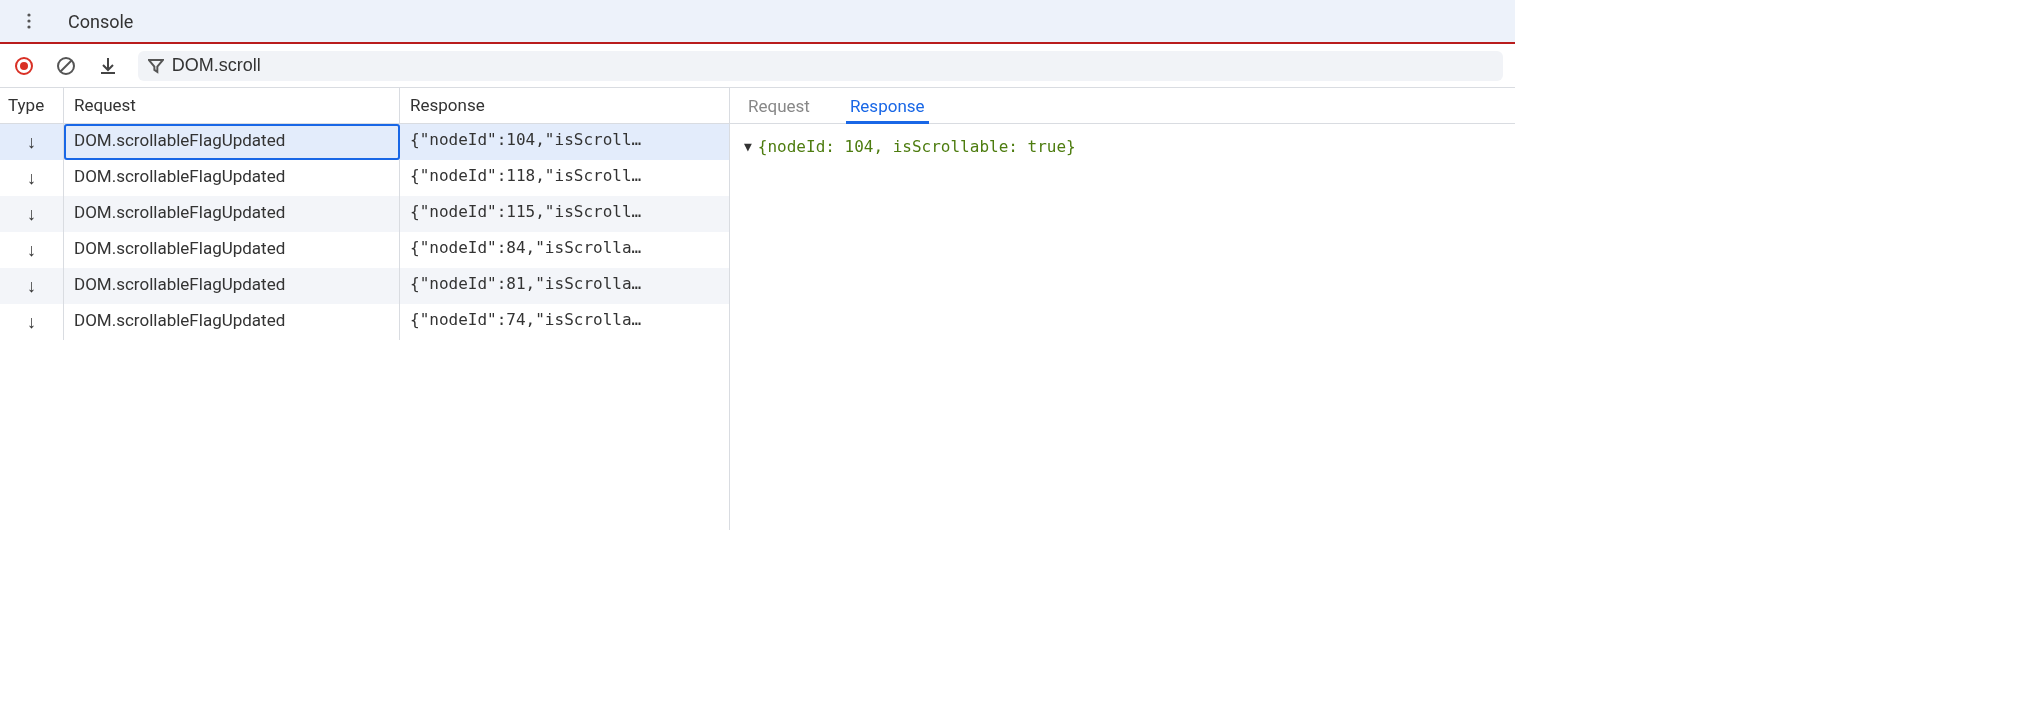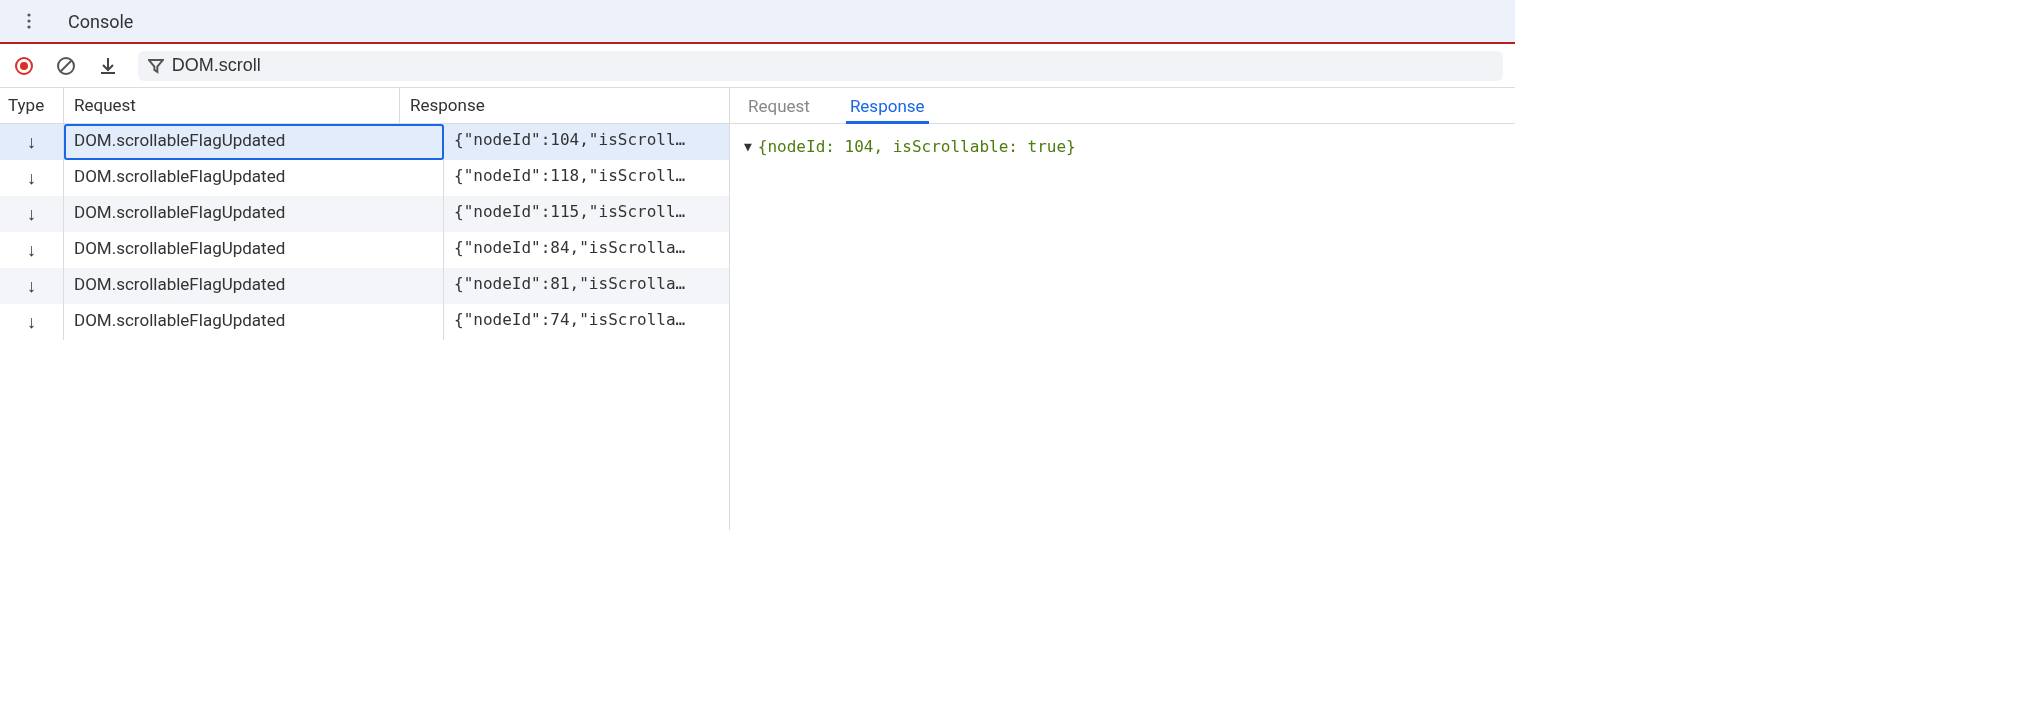--- a/index.html
+++ b/index.html
@@ -136,21 +136,21 @@
   .row:nth-child(odd) { background: #f3f5f9; }
   .row:nth-child(even) { background: #fff; }
   .row .cell-type {
     width: 64px;
     border-right: 1px solid #d9dce1;
     display: flex; align-items: center; justify-content: center;
     color: #333;
     font-size: 18px;
   }
   .row .cell-method {
-    width: 380px;
+    width: 336px;
     border-right: 1px solid #d9dce1;
     padding: 6px 10px;
     white-space: nowrap;
     overflow: hidden;
     text-overflow: ellipsis;
   }
   .row .cell-response {
     flex: 1;
     padding: 6px 10px;
     font-family: ui-monospace, Menlo, Consolas, monospace;

